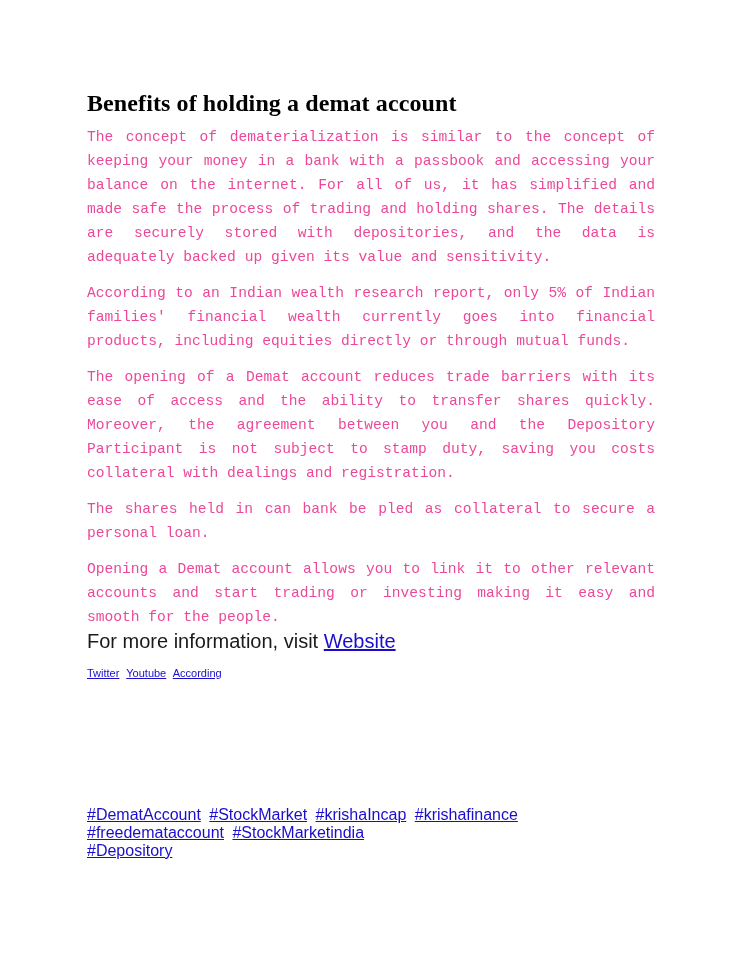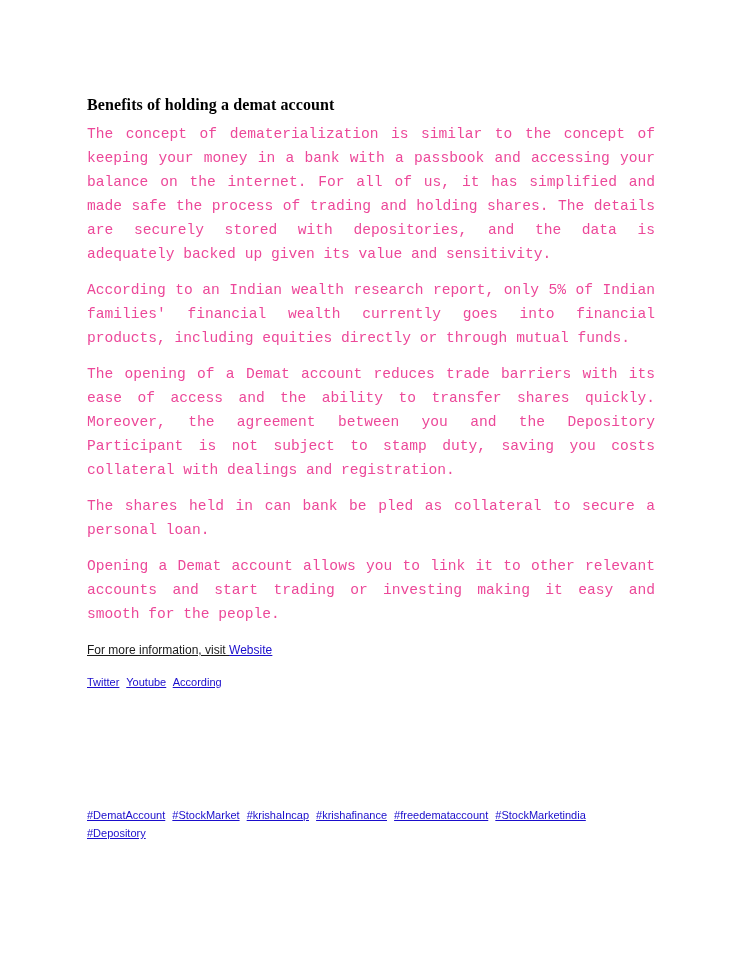--- a/index.html
+++ b/index.html
@@ -1,45 +1,45 @@
 <!DOCTYPE html>
 <html><head>
   <meta charset="utf-8">
   <style>
     html, body { margin: 0; padding: 0; background: #ffffff; }
     body { width: 741px; height: 960px; position: relative; overflow: hidden; }
     .page { position: absolute; left: 87px; top: 90px; width: 568px; color: #1a1a1a; }
     .title {
       font-family: "Liberation Serif", "DejaVu Serif", serif;
-      font-weight: bold; font-size: 16px; margin: 6px 0 8px 0; color: #000;
+      font-weight: bold; font-size: 24px; margin: 0 0 8px 0; color: #000;
       letter-spacing: 0.1px;
     }
     .para {
       font-family: Liberation Mono, monospace;
       font-size: 14.6px; line-height: 24px; text-align: justify;
       margin: 0 0 12px 0; color: #ec4899;
     }
-    .more { font-family: "Liberation Sans", sans-serif; font-size: 12px; line-height: 24px; margin: 0; text-decoration: underline; }
+    .more { font-family: "Liberation Sans", sans-serif; font-size: 20px; line-height: 24px; margin: 0; }
     a { color: #1a0dcc; text-decoration: underline; }
     .social { margin-top: 14px; font-family: "Liberation Sans", sans-serif; font-size: 11px; }
     .social a { margin-right: 4px; }
     .hashtags { position: absolute; left: 87px; top: 806px; width: 570px;
-      font-family: "Liberation Sans", sans-serif; font-size: 11px; line-height: 18px; }
+      font-family: "Liberation Sans", sans-serif; font-size: 16px; line-height: 18px; }
     .hashtags a { margin-right: 4px; }
   </style>
 </head>
 <body>
 
 <div class="page">
   <h1 class="title">Benefits of holding a demat account</h1>
   <p class="para">The concept of dematerialization is similar to the concept of keeping your money in a bank with a passbook and accessing your balance on the internet. For all of us, it has simplified and made safe the process of trading and holding shares. The details are securely stored with depositories, and the data is adequately backed up given its value and sensitivity.</p>
   <p class="para">According to an Indian wealth research report, only 5% of Indian families' financial wealth currently goes into financial products, including equities directly or through mutual funds.</p>
   <p class="para">The opening of a Demat account reduces trade barriers with its ease of access and the ability to transfer shares quickly. Moreover, the agreement between you and the Depository Participant is not subject to stamp duty, saving you costs collateral with dealings and registration.</p>
   <p class="para">The shares held in can bank be pled as collateral to secure a personal loan.</p>
-  <p class="para" style="margin-bottom:12px">Opening a Demat account allows you to link it to other relevant accounts and start trading or investing making it easy and smooth for the people.</p>
+  <p class="para" style="margin-bottom:0">Opening a Demat account allows you to link it to other relevant accounts and start trading or investing making it easy and smooth for the people.</p>
   <p class="more">
     <span>For more information, visit </span><a href="#">Website</a>
   </p>
   <div class="social">
     <a href="#">Twitter</a>
     <a href="#">Youtube</a>
     <a href="#">According</a>
   </div>
 </div>
 

